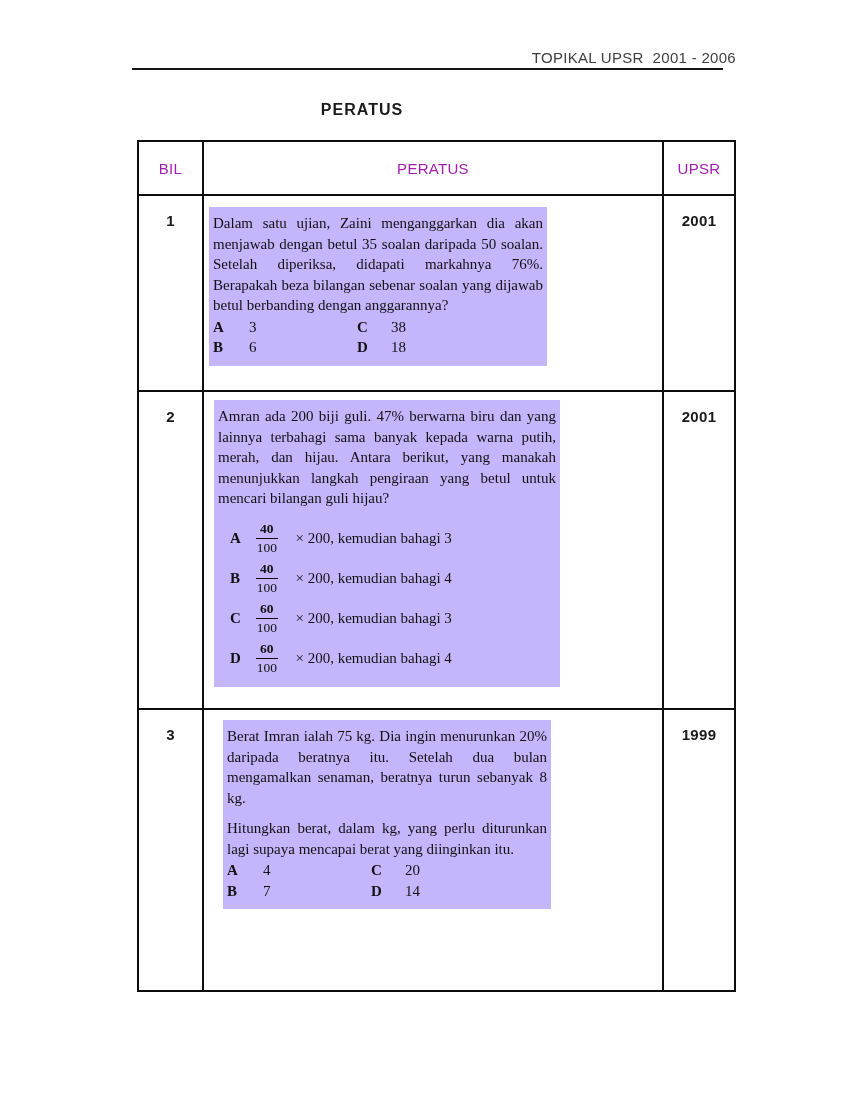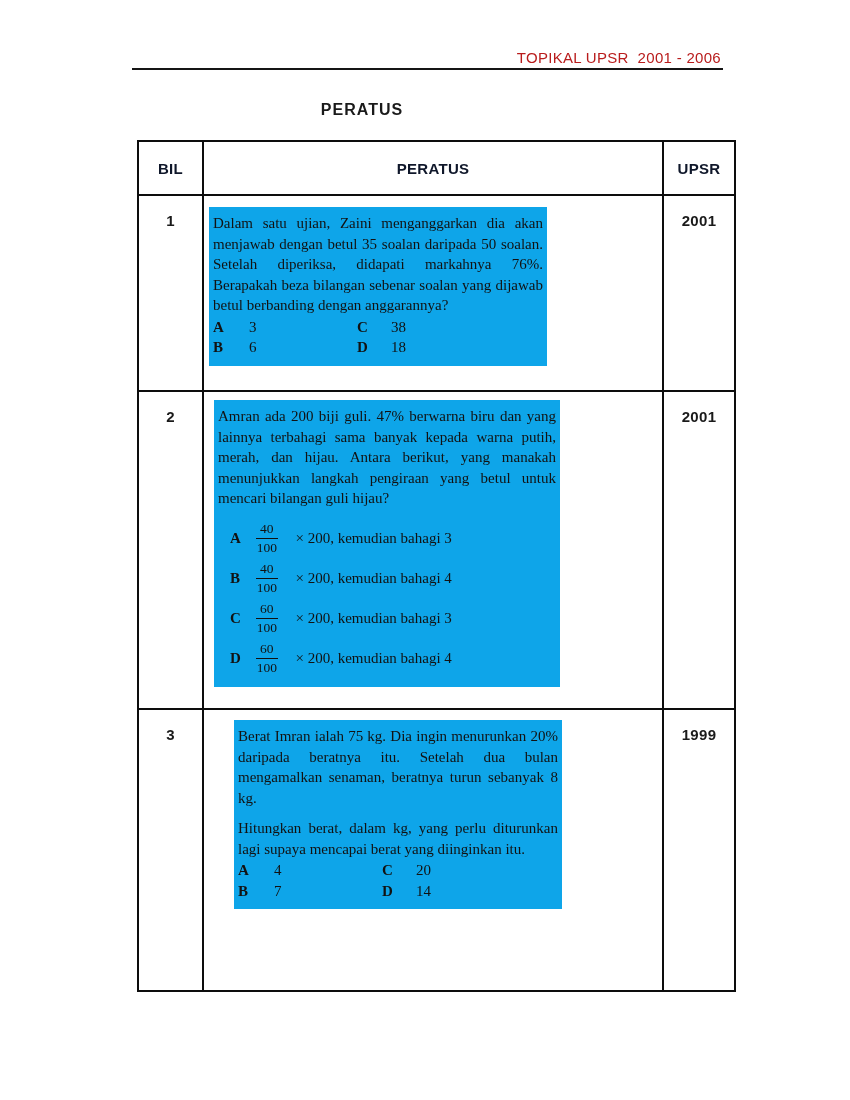--- a/index.html
+++ b/index.html
@@ -7,22 +7,22 @@
     width: 850px; height: 1100px;
     background: #ffffff;
     position: relative;
     overflow: hidden;
     font-family: "Liberation Sans", sans-serif;
     color: #161616;
   }
 
   
   .page-header {
-    position: absolute; top: 49px; right: 129px;
-    font-size: 15px; font-weight: 400; color: #b91c1c;
+    position: absolute; top: 49px; right: 114px;
+    font-size: 15px; font-weight: 400; color: #404040;
     white-space: pre; letter-spacing: 0.3px;
   }
   .header-rule {
     position: absolute; left: 132px; top: 68px;
     width: 591px; height: 2px; background: #151515;
   }
 
   
   .page-title {
     position: absolute; top: 101px; left: 0; width: 724px;
@@ -35,41 +35,41 @@
     position: absolute; left: 137px; top: 140px;
     width: 597px;
     border-collapse: collapse;
     table-layout: fixed;
   }
   table.qtable, table.qtable th, table.qtable td {
     border: 2px solid #0d0d0d;
   }
   th {
     height: 50px;
-    font-size: 15px; font-weight: 700; color: #0f172a;
+    font-size: 15px; font-weight: 400; color: #a21caf;
     text-align: center; vertical-align: middle;
     letter-spacing: 0.3px;
   }
   td { vertical-align: top; padding: 0; }
   td.bil, td.upsr {
     text-align: center; padding-top: 16px;
     font-size: 15px; font-weight: 700; color: #1a1a1a;
     letter-spacing: 0.3px;
   }
 
   
   .qblock {
-    background: #0ea5e9;
+    background: #c4b5fd;
     font-family: "Liberation Serif", serif;
     font-size: 15px; line-height: 20.5px; color: #121212;
     padding: 6px 4px 8px 4px;
   }
   .qblock.r1 { margin: 11px 0 0 5px;  width: 330px; }
   .qblock.r2 { margin: 8px 0 0 10px;  width: 338px; }
-  .qblock.r3 { margin: 10px 0 0 30px; width: 320px; }
+  .qblock.r3 { margin: 10px 0 0 19px; width: 320px; }
 
   .qtext { text-align: justify; }
   .qtext.para2 { margin-top: 10px; }
 
   
   .opts-grid {
     display: grid;
     grid-template-columns: 36px 108px 34px 1fr;
     margin-top: 1px;
   }
@@ -80,21 +80,21 @@
   .fopts { margin-top: 10px; }
   .fopt {
     display: flex; align-items: center;
     height: 40px; padding-left: 12px;
   }
   .fopt .ol { width: 26px; }
   .frac {
     display: inline-flex; flex-direction: column; align-items: center;
     font-size: 13.5px; line-height: 1.15;
   }
-  .frac .num { border-bottom: 1.4px solid #111; padding: 0 4px 1px 4px; }
+  .frac .num { border-bottom: 1.4px solid #111; padding: 0 4px 1px 4px; font-weight: bold; }
   .frac .den { padding-top: 1px; }
   .fsuffix { margin-left: 18px; }
 </style>
 </head>
 <body>
 
 <div class="page-header">TOPIKAL UPSR  2001 - 2006</div>
 <div class="header-rule"></div>
 <div class="page-title">PERATUS</div>
 

